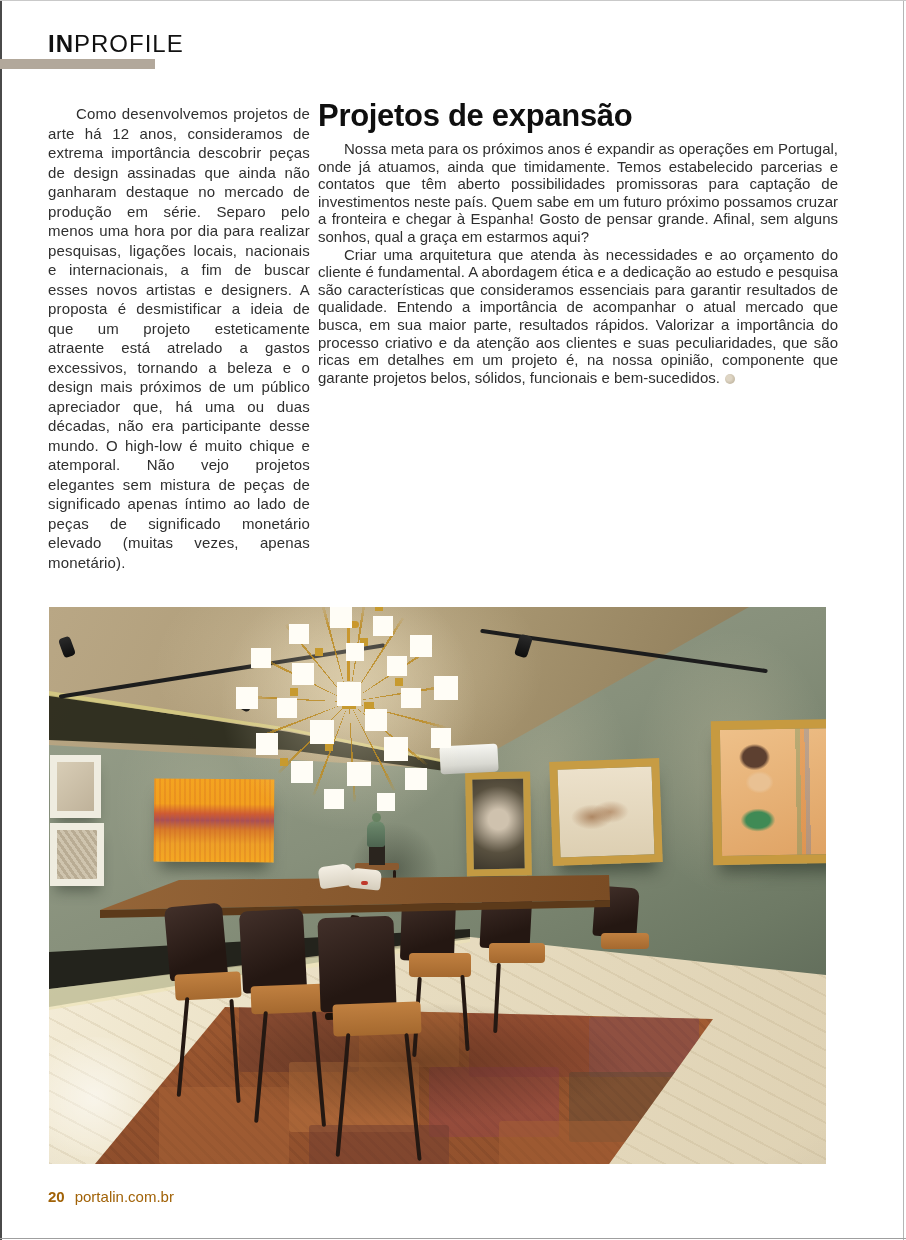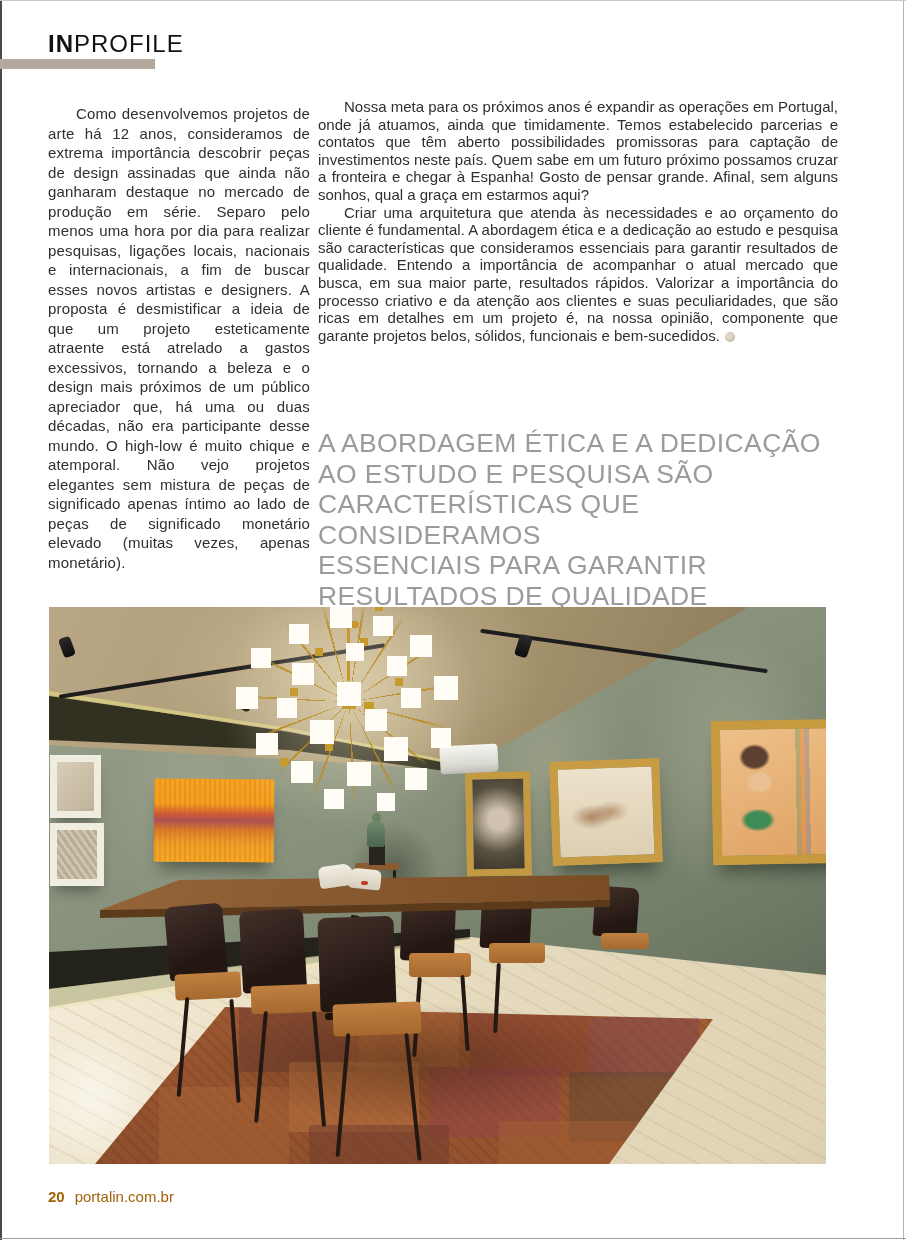--- a/index.html
+++ b/index.html
@@ -90,29 +90,25 @@
   <div class="edge-right"></div>
   <div class="edge-top"></div>
   <div class="edge-bottom"></div>
 
   <div class="kicker"><b>IN</b><span>PROFILE</span></div>
   <div class="kicker-bar" style="background:#b2a89b;"></div>
 
   <div class="left-col">Como desenvolvemos projetos de arte há 12 anos, consideramos de extrema importância descobrir peças de design assinadas que ainda não ganharam destaque no mercado de produção em série. Separo pelo menos uma hora por dia para realizar pesquisas, ligações locais, nacionais e internacionais, a fim de buscar esses novos artistas e designers. A proposta é desmistificar a ideia de que um projeto esteticamente atraente está atrelado a gastos excessivos, tornando a beleza e o design mais próximos de um público apreciador que, há uma ou duas décadas, não era participante desse mundo. O high-low é muito chique e atemporal. Não vejo projetos elegantes sem mistura de peças de significado apenas íntimo ao lado de peças de significado monetário elevado (muitas vezes, apenas monetário).</div>
 
   <div class="right-col">
+    <h1 class="headline">Projetos de expansão</h1>
     <p>Nossa meta para os próximos anos é expandir as operações em Portugal, onde já atuamos, ainda que timidamente. Temos estabelecido parcerias e contatos que têm aberto possibilidades promissoras para captação de investimentos neste país. Quem sabe em um futuro próximo possamos cruzar a fronteira e chegar à Espanha! Gosto de pensar grande. Afinal, sem alguns sonhos, qual a graça em estarmos aqui?</p>
     <p><span>Criar uma arquitetura que atenda às necessidades e ao orçamento do cliente é fundamental. A abordagem ética e a dedicação ao estudo e pesquisa são características que consideramos essenciais para garantir resultados de qualidade. Entendo a importância de acompanhar o atual mercado que busca, em sua maior parte, resultados rápidos. Valorizar a importância do processo criativo e da atenção aos clientes e suas peculiaridades, que são ricas em detalhes em um projeto é, na nossa opinião, componente que garante projetos belos, sólidos, funcionais e bem-sucedidos.</span><span class="endmark"></span></p>
   </div>
 
-  <div class="pull-quote" style="color:#9b9b9b;">A ABORDAGEM ÉTICA E A DEDICAÇÃO
-AO ESTUDO E PESQUISA SÃO
-CARACTERÍSTICAS QUE CONSIDERAMOS
-ESSENCIAIS PARA GARANTIR
-RESULTADOS DE QUALIDADE</div>
 
   <div class="photo">
     <div class="wall"></div>
     <div class="ceiling"></div>
     <div class="beam"></div>
     <div class="covelight"></div>
 
     <div class="rail" style="left:8px;top:62px;width:330px;transform:rotate(-9deg);"></div>
     <div class="rail" style="left:430px;top:42px;width:290px;transform:rotate(8deg);"></div>
     <div class="spot" style="left:192px;top:82px;width:13px;height:22px;transform:rotate(28deg);"></div>

